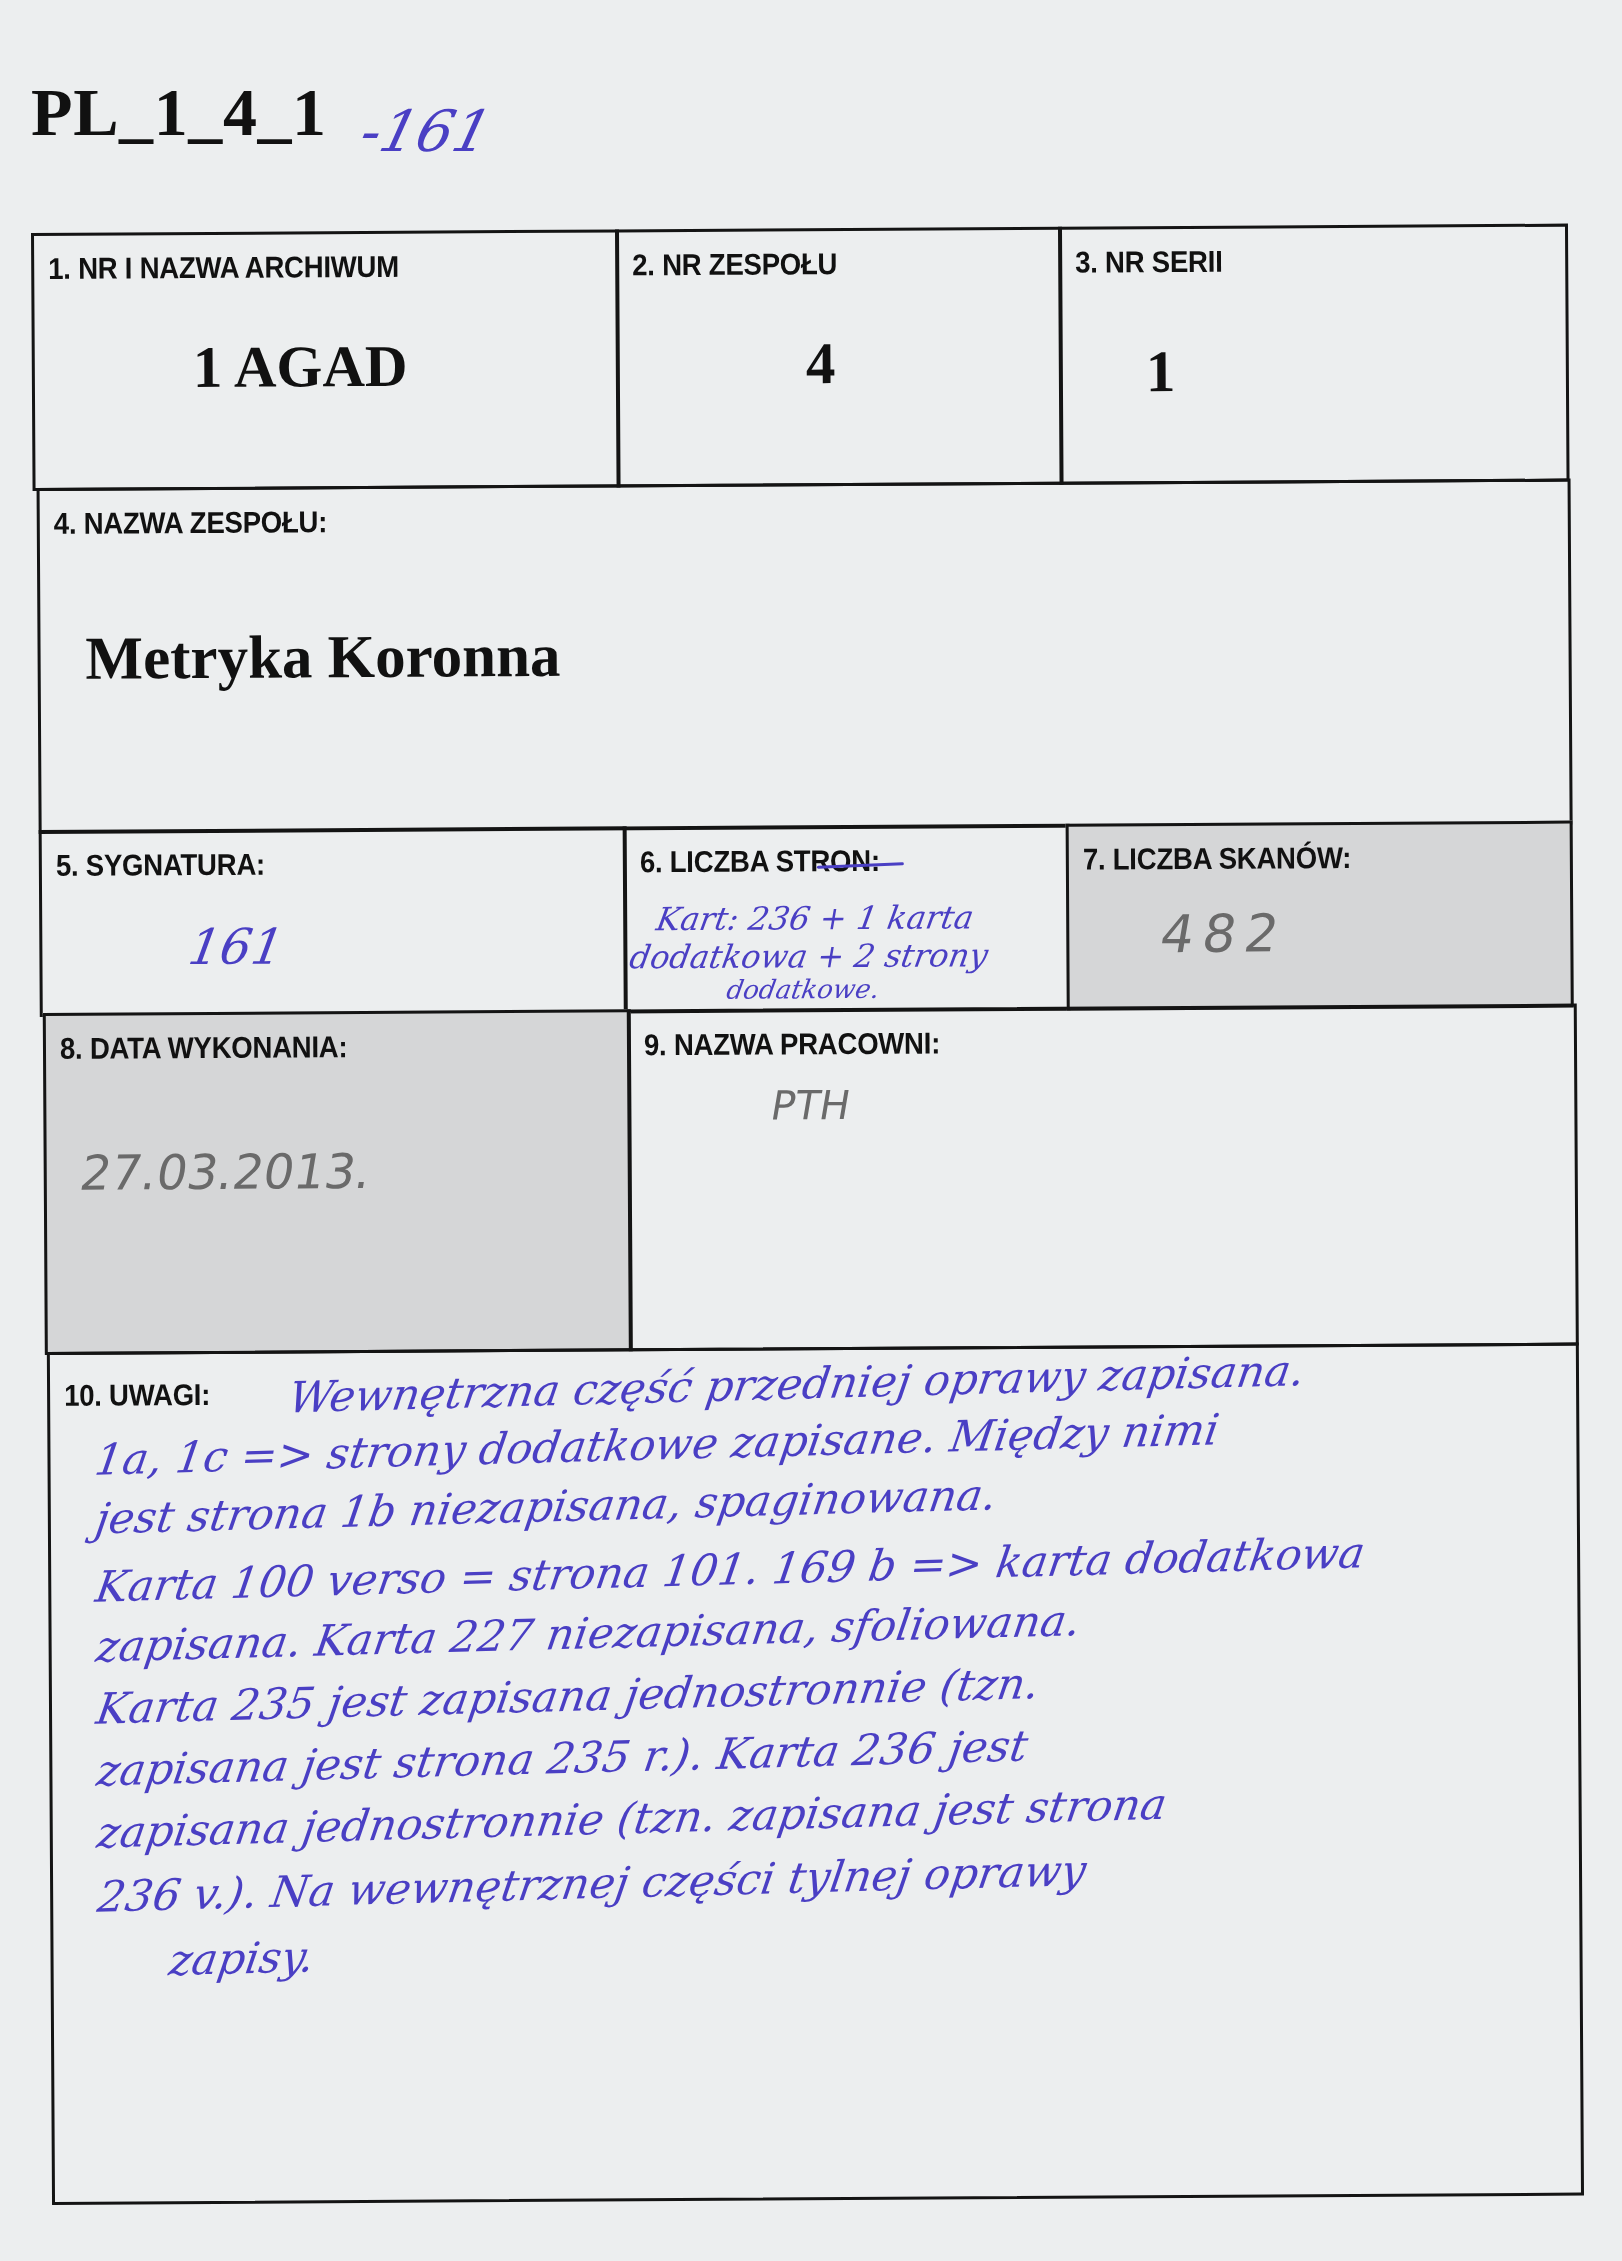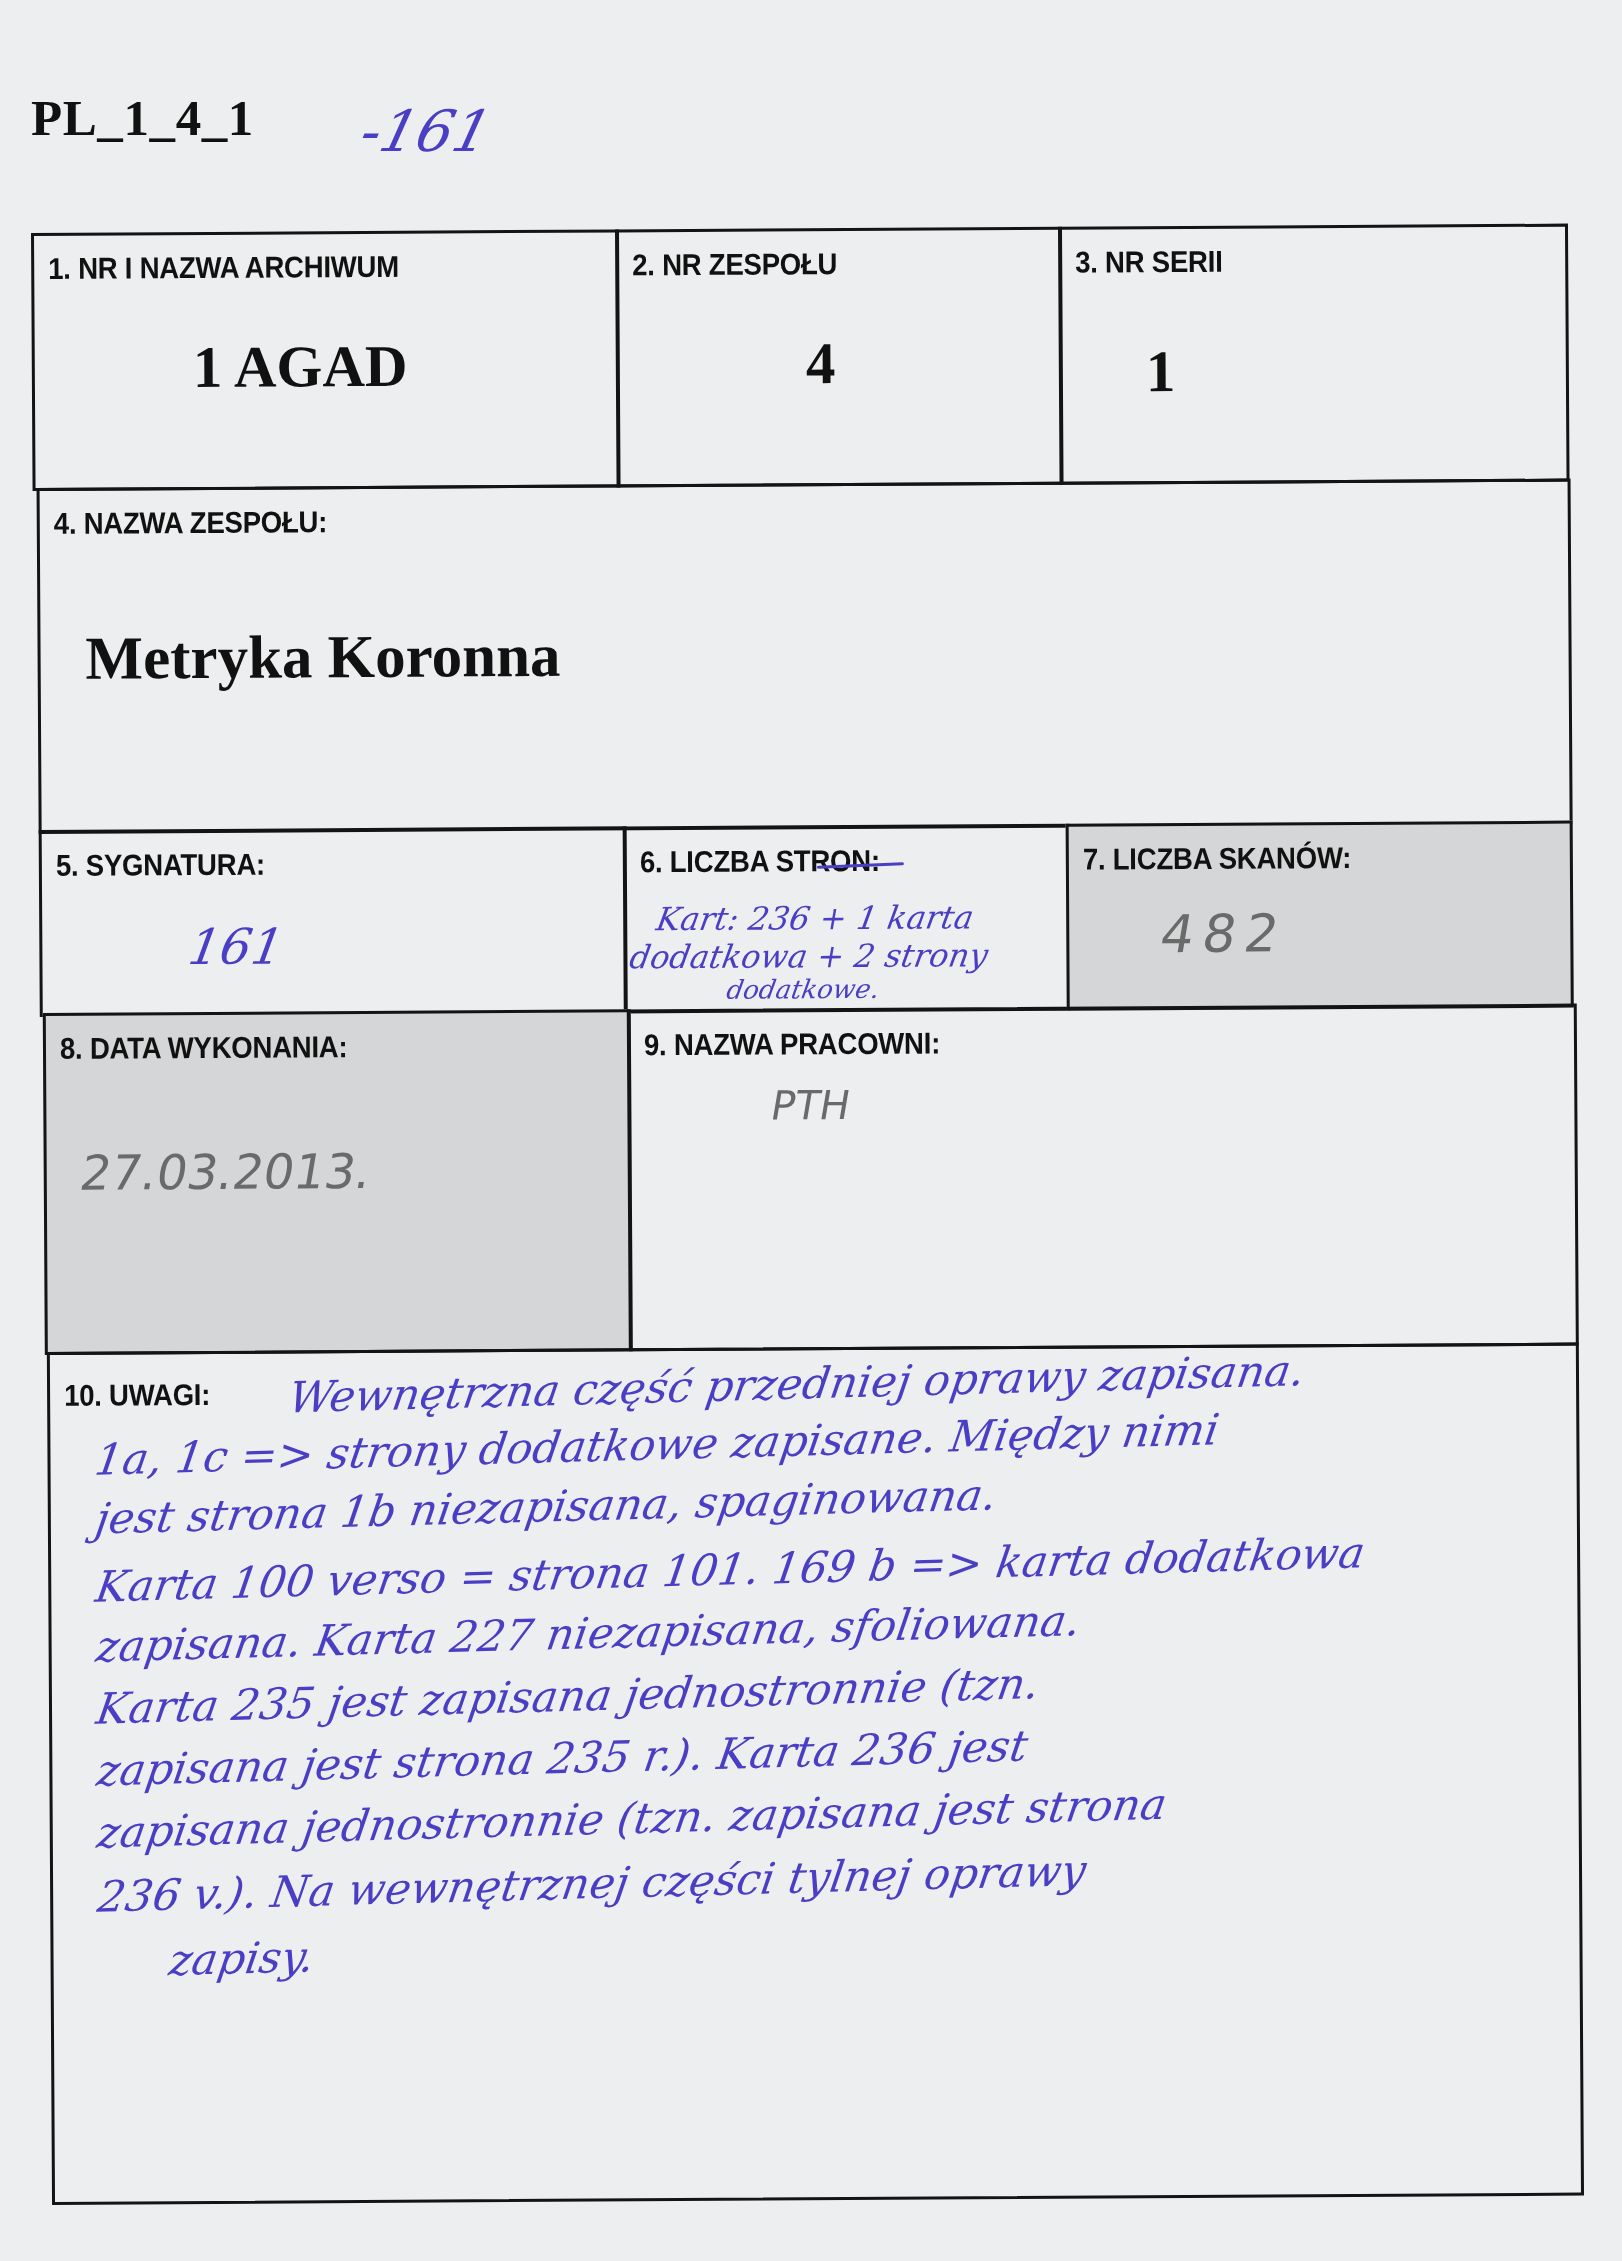--- a/index.html
+++ b/index.html
@@ -10,24 +10,24 @@
       width: 1622px;
       height: 2261px;
       background: #eceeef;
       position: relative;
       overflow: hidden;
       font-family: "Liberation Sans", sans-serif;
     }
     .doc-id {
       position: absolute;
       left: 31px;
-      top: 93px;
+      top: 78px;
       font-family: "Liberation Serif", serif;
       font-weight: bold;
-      font-size: 51px;
+      font-size: 68px;
       color: #111;
       letter-spacing: 0.6px;
       line-height: 1;
     }
     .doc-id-hand {
       position: absolute;
       left: 362px;
       top: 103px;
       font-family: "DejaVu Serif", serif;
       font-style: italic;

